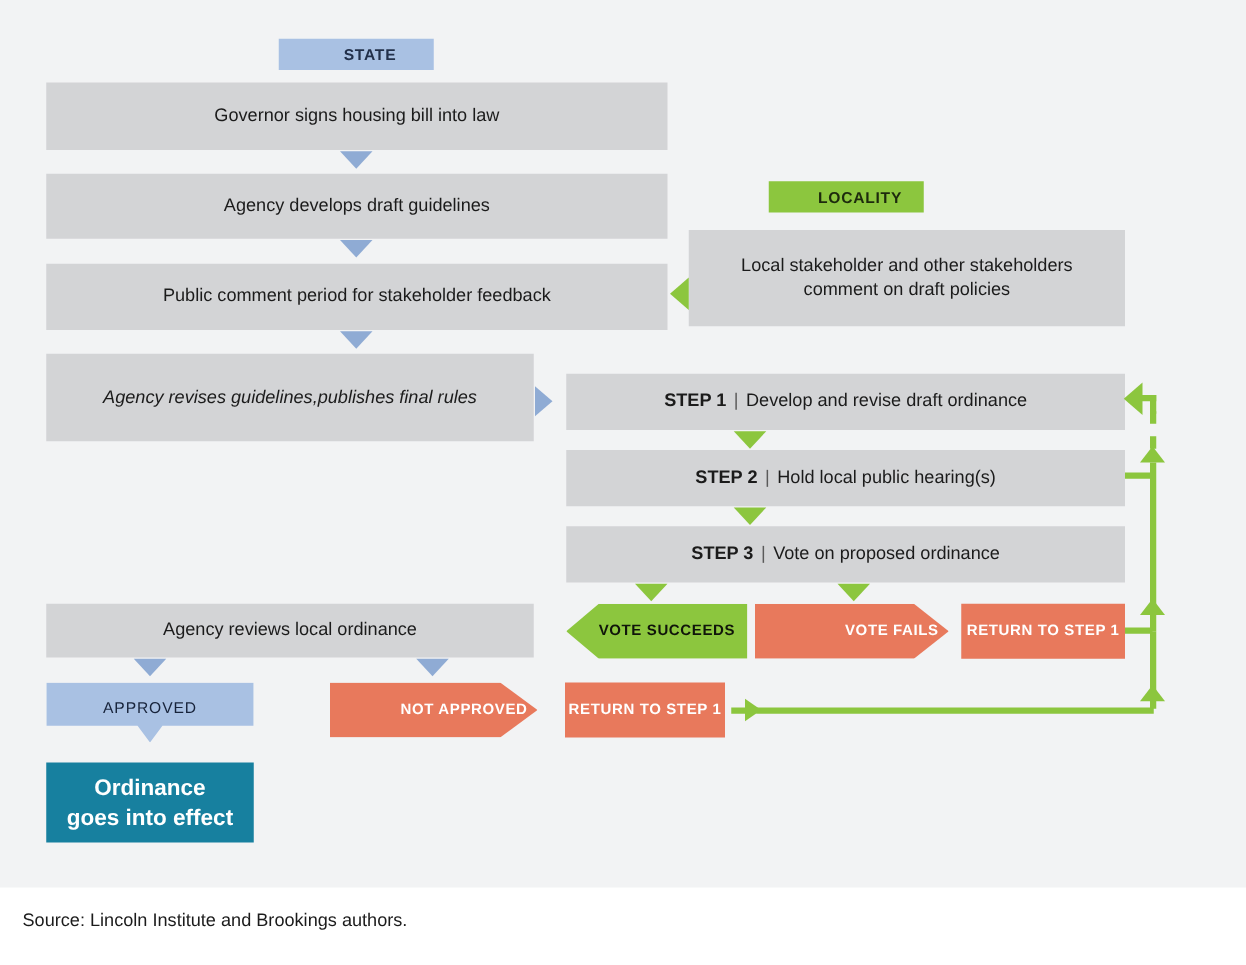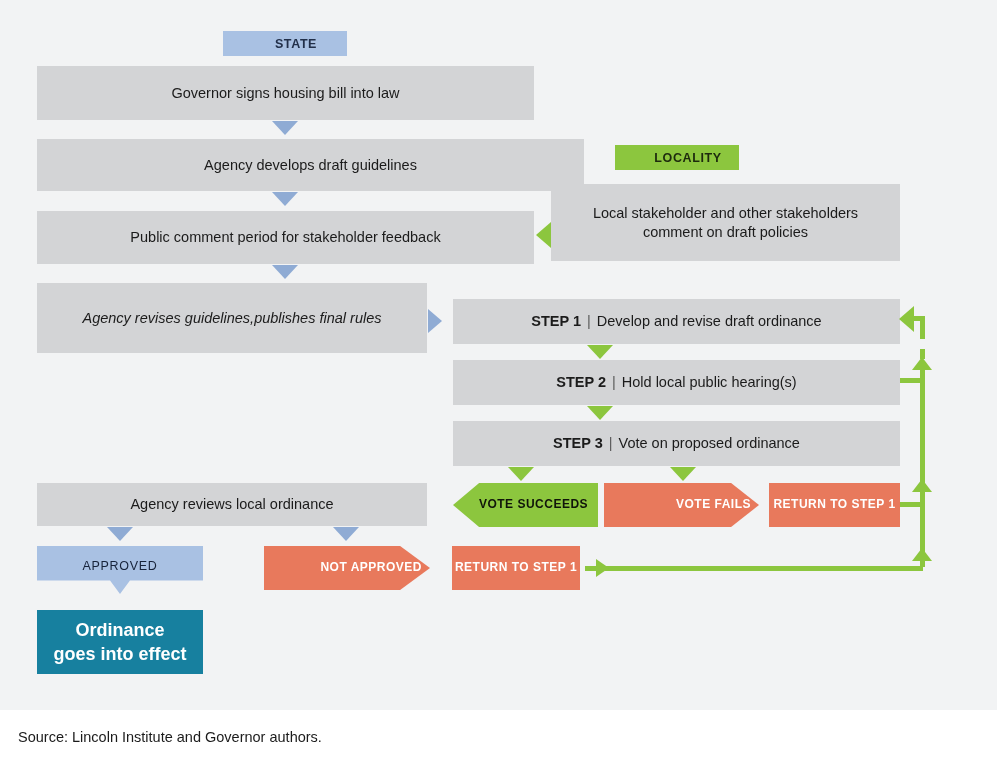--- a/index.html
+++ b/index.html
@@ -177,21 +177,21 @@
 
     <div class="node grey" style="left:37px; top:66px; width:497px; height:54px;">
       <span>Governor signs housing bill into law</span>
     </div>
 
     <div class="node badge badge-locality" style="left:615px; top:145px; width:124px; height:25px;">
       <span>LOCALITY</span>
     </div>
     <div class="tri tri-down-blue" style="left:272px; top:121px;"></div>
 
-    <div class="node grey" style="left:37px; top:139px; width:547px; height:52px;">
+    <div class="node grey" style="left:37px; top:139px; width:497px; height:52px;">
       <span>Agency develops draft guidelines</span>
     </div>
     <div class="tri tri-down-blue" style="left:272px; top:192px;"></div>
 
     <div class="node grey" style="left:37px; top:211px; width:497px; height:53px;">
       <span>Public comment period for stakeholder feedback</span>
     </div>
     <div class="tri tri-down-blue" style="left:272px; top:265px;"></div>
 
     <div class="node grey" style="left:37px; top:283px; width:390px; height:70px; font-style:italic;">
@@ -288,15 +288,15 @@
 
     <div class="tri tri-up-green" style="left:912px; top:548px;"></div>
 
     <div class="gline" style="left:605px; top:566px; width:318px; height:5px;"></div>
     <div class="gline" style="left:585px; top:566px; width:14px; height:5px;"></div>
 
     <div class="tri tri-right-green" style="left:596px; top:559px;"></div>
 
   </div>
 
-  <div id="source">Source: Lincoln Institute and Governor authors.</div>
+  <div id="source">Source: Lincoln Institute and Brookings authors.</div>
 
 </div>
 
 </body></html>

